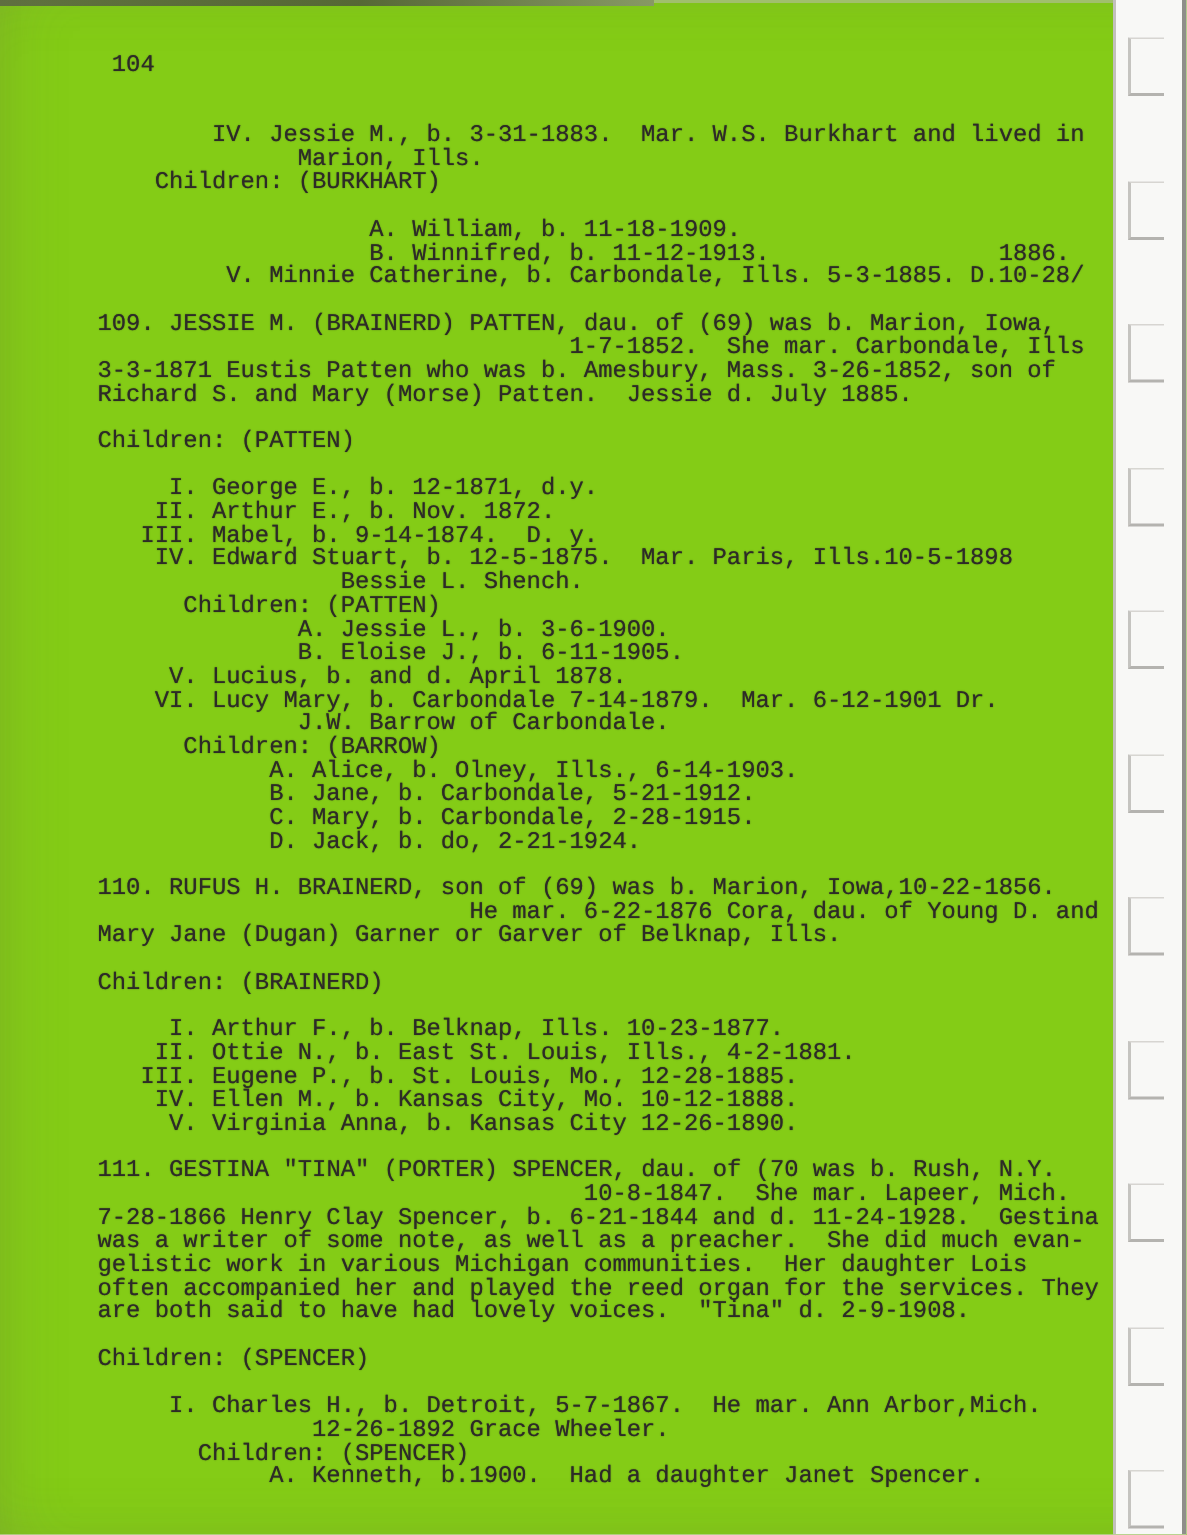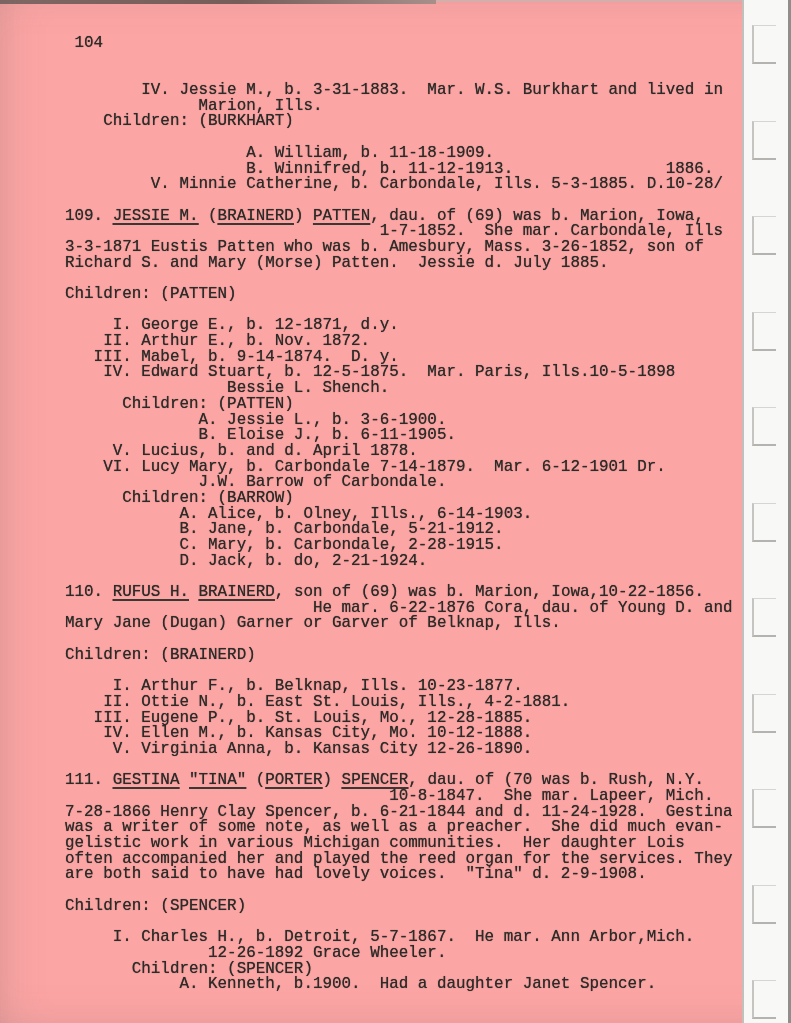--- a/index.html
+++ b/index.html
@@ -1,35 +1,34 @@
 <!DOCTYPE html>
 <html><head>
 <meta charset="utf-8">
 <style>
   html,body{margin:0;padding:0;background:#dddcd8;}
   .page{
     position:relative;
     width:791px;height:1023px;
-    background:#fca5a5;
+    background:#84cc16;
     overflow:hidden;
     font-family:"Liberation Mono","DejaVu Sans Mono",monospace;
     box-shadow:inset 28px 0 50px -34px rgba(110,105,95,.28),
                inset 0 -24px 50px -36px rgba(110,105,95,.22),
                inset 0 26px 50px -40px rgba(110,105,95,.18);
   }
   .text-block{
     position:absolute;left:65px;top:36px;
     font-size:15.9px;line-height:15.7px;
     color:#2d2b27;
     white-space:pre;
     text-shadow:0 0 .8px rgba(45,43,39,.85);
   }
   .line{height:15.7px;}
   .u{
-    text-decoration:underline;
     text-decoration-thickness:1.5px;
     text-underline-offset:2.5px;
     text-decoration-color:#3a3833;
   }
   .top-edge{
     position:absolute;left:0;top:0;width:436px;height:4px;
     background:linear-gradient(to right,#53514d 0%,#454440 55%,#8a8882 100%);
     opacity:.72;
   }
   .top-edge-faint{

